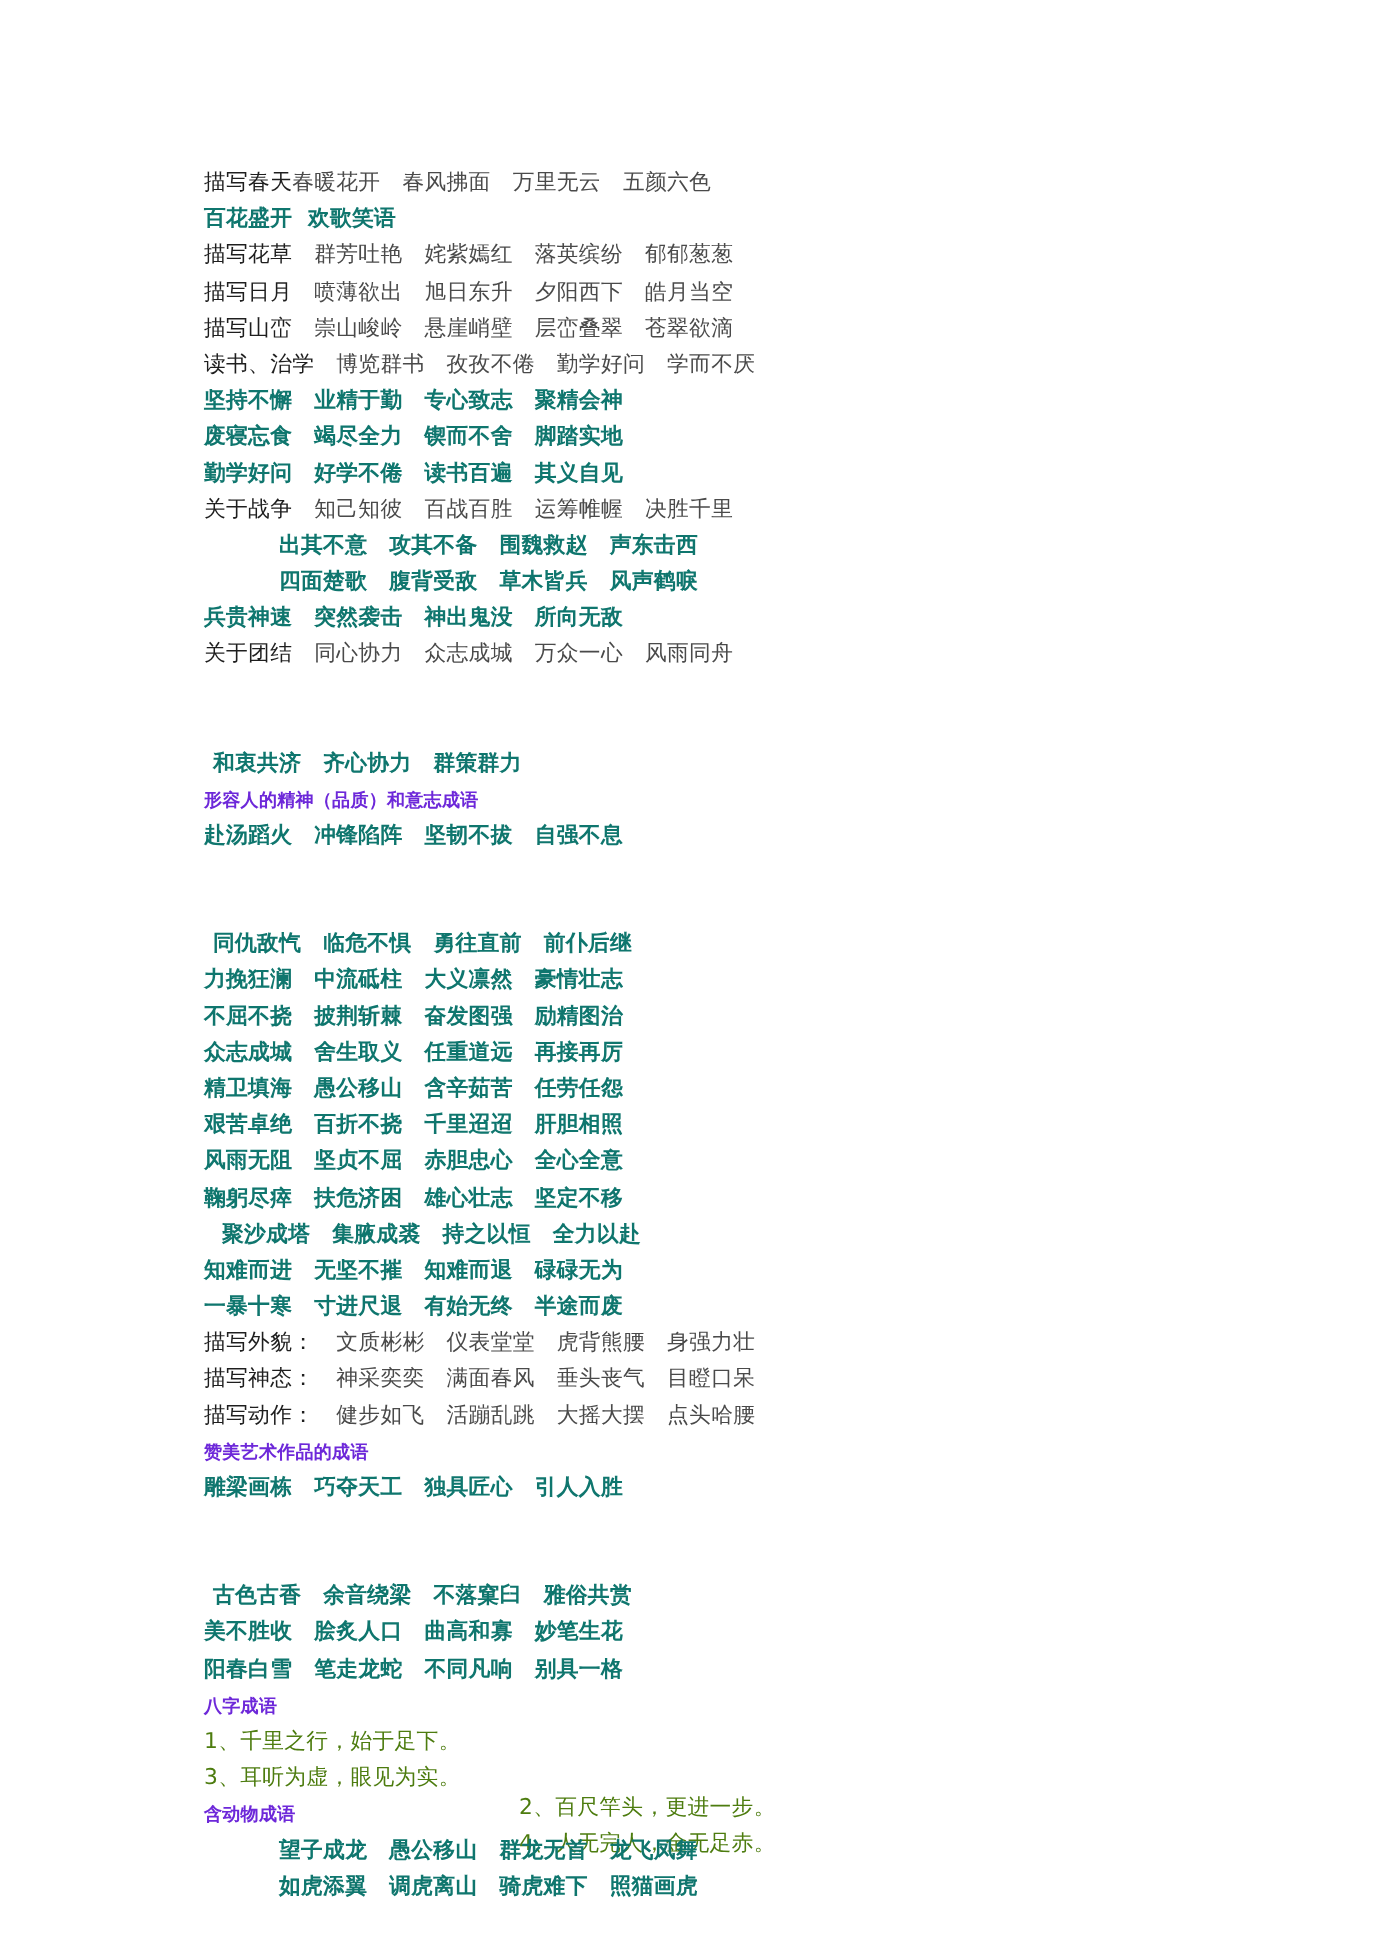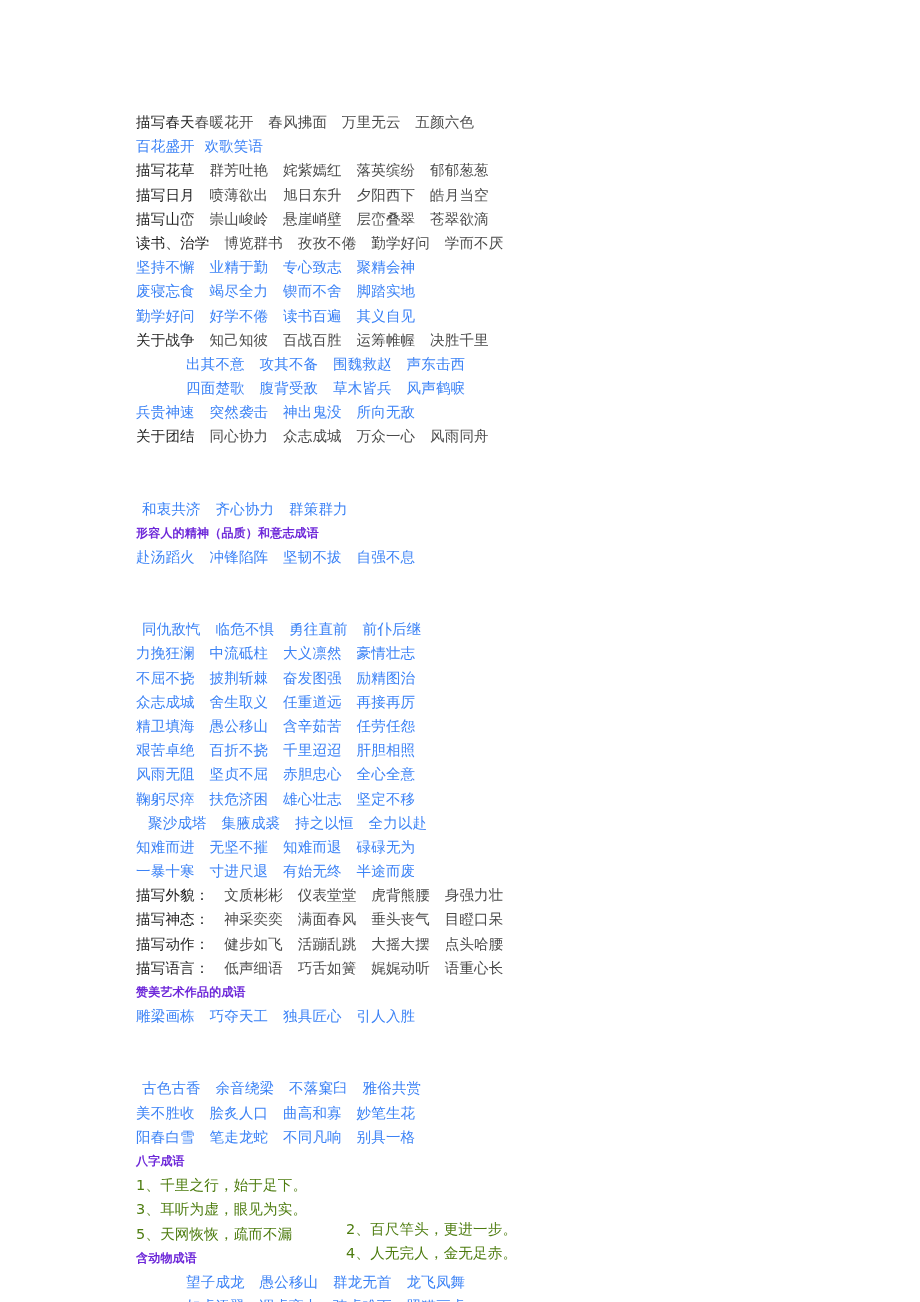--- a/index.html
+++ b/index.html
@@ -25,22 +25,23 @@
   .doc {
     width: 660px;
   }
 
   
   .line {
     font-size: 14.5px;
     line-height: 24.2px;
     white-space: pre;
     letter-spacing: 0.2px;
-    color: #3b82f6;
+    color: #0f766e;
     height: 24.2px;
+    font-weight: bold;
   }
   
   .heading {
     font-size: 12px;
     line-height: 24.2px;
     height: 24.2px;
     font-weight: bold;
     color: #6d28d9;
     white-space: pre;
     letter-spacing: 0.2px;
@@ -120,40 +121,35 @@
     <div class="line ind-0">艰苦卓绝　百折不挠　千里迢迢　肝胆相照</div>
     <div class="line ind-0">风雨无阻　坚贞不屈　赤胆忠心　全心全意</div>
     <div class="line ind-0">鞠躬尽瘁　扶危济困　雄心壮志　坚定不移</div>
     <div class="line ind-2">聚沙成塔　集腋成裘　持之以恒　全力以赴</div>
     <div class="line ind-0">知难而进　无坚不摧　知难而退　碌碌无为</div>
     <div class="line ind-0">一暴十寒　寸进尺退　有始无终　半途而废</div>
 
     <div class="row ind-0"><span class="lbl">描写外貌：</span><span class="items">　文质彬彬　仪表堂堂　虎背熊腰　身强力壮</span></div>
     <div class="row ind-0"><span class="lbl">描写神态：</span><span class="items">　神采奕奕　满面春风　垂头丧气　目瞪口呆</span></div>
     <div class="row ind-0"><span class="lbl">描写动作：</span><span class="items">　健步如飞　活蹦乱跳　大摇大摆　点头哈腰</span></div>
-    <div class="row ind-0"><span class="lbl">描写语言：</span><span class="items">　低声细语　巧舌如簧　娓娓动听　语重心长</span></div>
 
     <div class="heading ind-0">赞美艺术作品的成语</div>
     <div class="line ind-0">雕梁画栋　巧夺天工　独具匠心　引人入胜</div>
     <div class="line ind-1">古色古香　余音绕梁　不落窠臼　雅俗共赏</div>
     <div class="line ind-0">美不胜收　脍炙人口　曲高和寡　妙笔生花</div>
     <div class="line ind-0">阳春白雪　笔走龙蛇　不同凡响　别具一格</div>
 
     <div class="heading ind-0">八字成语</div>
     <div class="eight">
       <span class="col-a">1、千里之行，始于足下。</span>
       <span class="col-b">2、百尺竿头，更进一步。</span>
     </div>
     <div class="eight">
       <span class="col-a">3、耳听为虚，眼见为实。</span>
       <span class="col-b">4、人无完人，金无足赤。</span>
     </div>
-    <div class="eight">
-      <span class="col-a">5、天网恢恢，疏而不漏</span>
-      <span class="col-b"></span>
-    </div>
 
     <div class="heading ind-0">含动物成语</div>
     <div class="line ind-3">望子成龙　愚公移山　群龙无首　龙飞凤舞</div>
     <div class="line ind-3">如虎添翼　调虎离山　骑虎难下　照猫画虎</div>
 
   </div>
 </div>
 
 </body></html>

